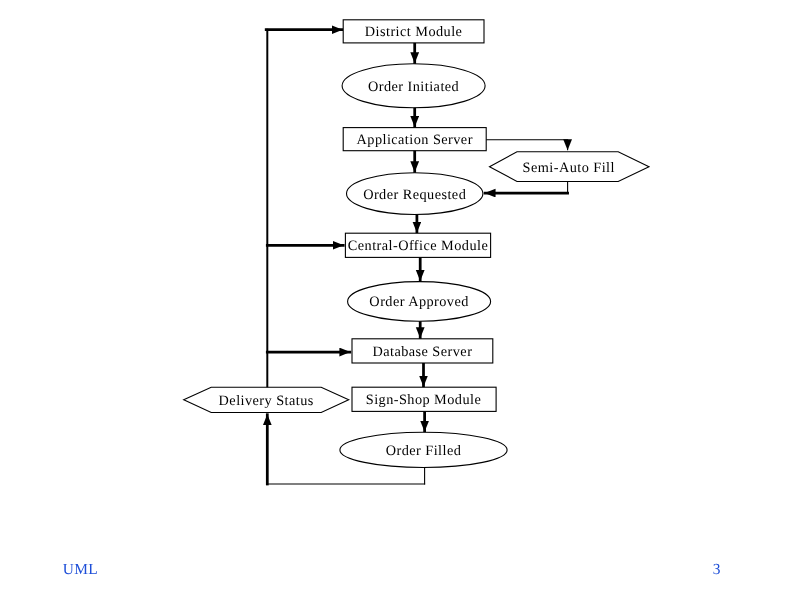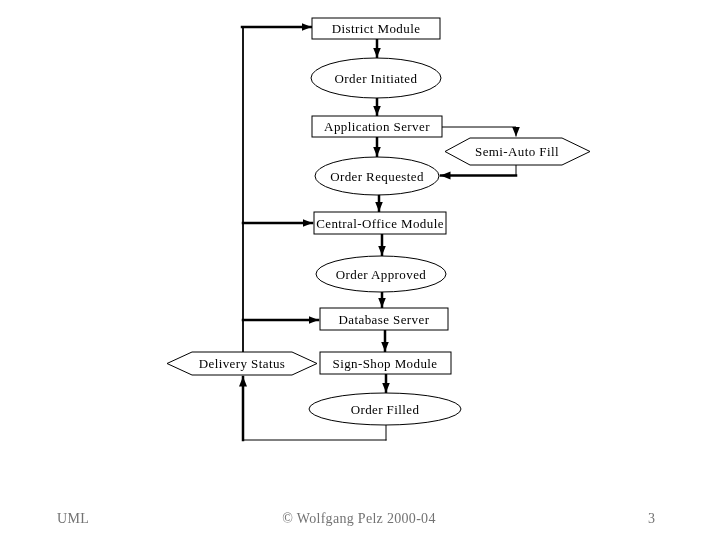--- a/index.html
+++ b/index.html
@@ -2,21 +2,21 @@
 <html><head>
 <meta charset="utf-8">
 <style>
   html,body{margin:0;padding:0;background:#888;}
   .slide{
     position:relative;
     width:720px;height:540px;
     background:#ffffff;
     overflow:hidden;
     font-family:"Liberation Serif","DejaVu Serif",serif;
-    color:#737373;
+    color:#1d4ed8;
   }
   svg{position:absolute;left:0;top:0;}
   svg text{
     font-family:"Liberation Serif","DejaVu Serif",serif;
     font-size:13px;
     fill:#000;
     letter-spacing:0.4px;
     text-anchor:middle;
   }
   .shape{fill:#ffffff;stroke:#000000;stroke-width:1;}
@@ -118,16 +118,15 @@
     </g>
 
     <g>
       <ellipse class="shape" cx="385" cy="409" rx="76" ry="16"></ellipse>
       <text x="385" y="413.5">Order Filled</text>
     </g>
   </svg>
 
 
   <div class="footer-left">UML</div>
-  <div class="footer-center">© Wolfgang Pelz 2000-04</div>
   <div class="footer-right">3</div>
 
 </div>
 
 </body></html>

